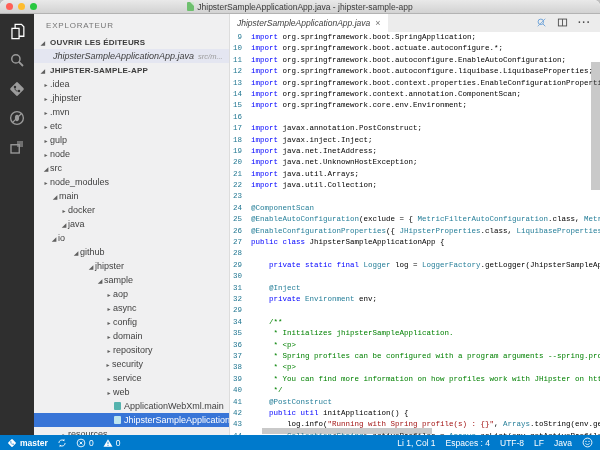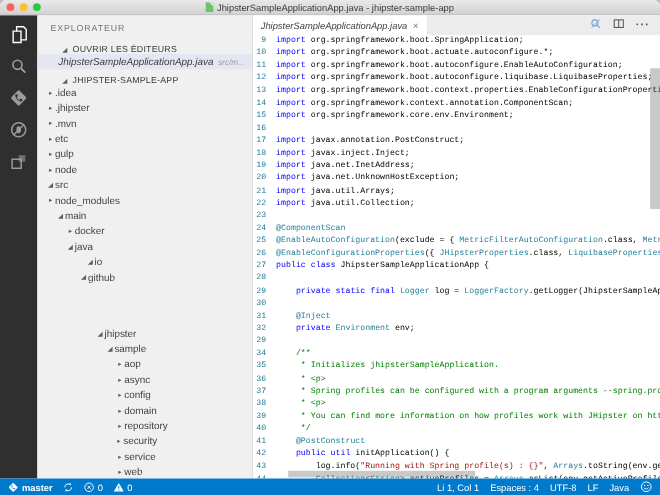--- a/index.html
+++ b/index.html
@@ -18,22 +18,22 @@
   .win-title{font-size:8.5px;color:#3a3a3a;}
   
   .main{position:absolute;top:14px;bottom:15px;left:0;right:0;display:flex;}
   .activitybar{width:34px;background:var(--activity-bar-bg);display:flex;flex-direction:column;
     align-items:center;padding-top:8px;gap:11px;flex:none;}
   .ab-item{width:20px;height:18px;display:flex;align-items:center;justify-content:center;}
   
   .sidebar{width:196px;background:var(--sidebar-bg);border-right:1px solid #ddd;
     display:flex;flex-direction:column;overflow:hidden;flex:none;}
   .sidebar-title{padding:7px 0 5px 12px;font-size:8px;letter-spacing:.8px;color:#757575;}
-  .section-header{height:14px;display:flex;align-items:flex-end;gap:3px;padding-left:21px;
-    font-size:8px;font-weight:normal;color:#3b3b3b;letter-spacing:.2px;}
+  .section-header{height:14px;display:flex;align-items:center;gap:3px;padding-left:5px;
+    font-size:8px;font-weight:bold;color:#3b3b3b;letter-spacing:.2px;}
   .twistie{font-family:"DejaVu Sans",sans-serif;font-size:6px;color:#5f5f5f;width:8px;flex:none;text-align:center;}
   .open-editor-item{height:14px;background:var(--open-editor-item-bg);display:flex;align-items:center;
     padding-left:19px;font-size:9px;font-style:italic;color:#3c3c3c;white-space:nowrap;overflow:hidden;}
   .oe-detail{margin-left:4px;font-size:7.5px;color:#9b9b9b;}
   .tree{flex:1;overflow:hidden;}
   .tree-row{height:14px;display:flex;align-items:center;font-size:9px;color:#424242;white-space:nowrap;overflow:hidden;}
   .tree-row .twistie{font-size:6px;}
   .tree-row.selected{background:var(--selection-bg);color:#fff;}
   .file-ico{width:7px;height:8px;border-radius:1px;background:#55b3ae;margin-right:3px;flex:none;}
   .tree-row.selected .file-ico{background:#bfe6ef;}
@@ -165,29 +165,29 @@
             <span>main</span>
           </div>
           <div class="tree-row" style="padding-left: 26px;">
             <span class="twistie">▸</span>
             <span>docker</span>
           </div>
           <div class="tree-row" style="padding-left: 26px;">
             <span class="twistie">◢</span>
             <span>java</span>
           </div>
-          <div class="tree-row" style="padding-left: 44px;">
+          <div class="tree-row" style="padding-left: 16px;">
             <span class="twistie">◢</span>
             <span>io</span>
           </div>
           <div class="tree-row" style="padding-left: 38px;">
             <span class="twistie">◢</span>
             <span>github</span>
           </div>
-          <div class="tree-row" style="padding-left: 53px; margin-top: 37px;">
+          <div class="tree-row" style="padding-left: 53px;">
             <span class="twistie">◢</span>
             <span>jhipster</span>
           </div>
           <div class="tree-row" style="padding-left: 62px;">
             <span class="twistie">◢</span>
             <span>sample</span>
           </div>
           <div class="tree-row" style="padding-left: 71px;">
             <span class="twistie">▸</span>
             <span>aop</span>

